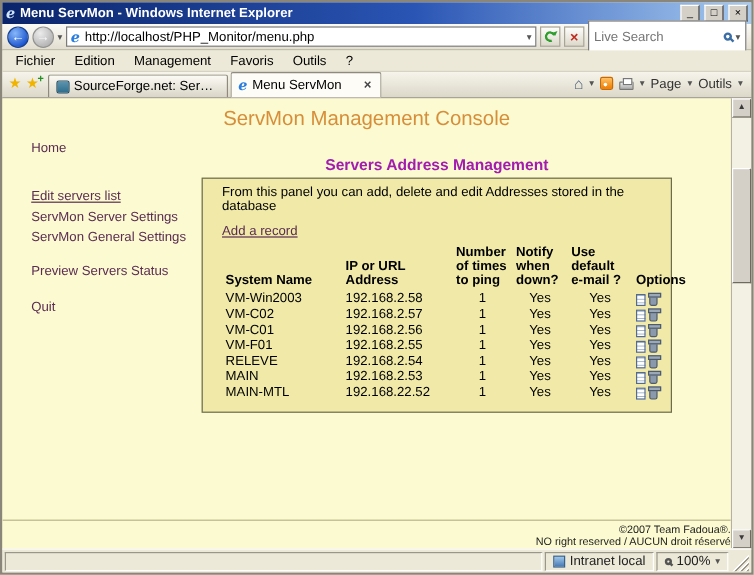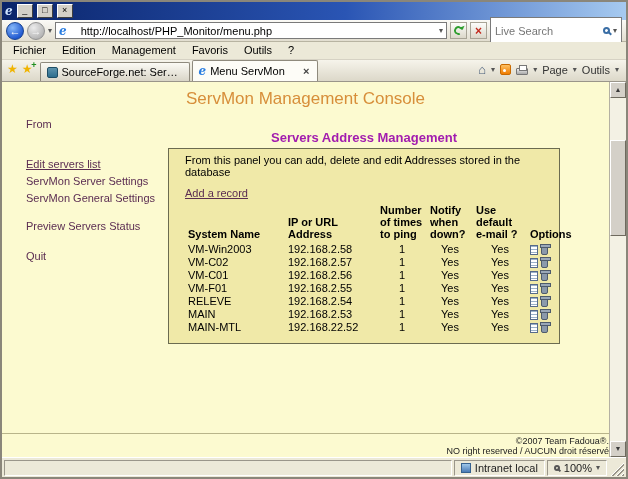--- a/index.html
+++ b/index.html
@@ -15,32 +15,32 @@
   .win-btn { width:16px; height:14px; background:#D4D0C8; border:1px solid; border-color:#fff #404040 #404040 #fff; font-size:9px; line-height:11px; text-align:center; color:#000; cursor:default; }
 
   
   .navbar { height:22px; flex:0 0 22px; display:flex; align-items:center; gap:3px; padding:0 4px; background:linear-gradient(#fbfaf6,#e2ded0); border-bottom:1px solid #b8b4a2; }
   .circle { width:18px; height:18px; border-radius:50%; display:flex; align-items:center; justify-content:center; font-size:11px; }
   .circle.back { background:radial-gradient(circle at 35% 30%,#86b7f8,#1d56cf 75%); border:1px solid #16418f; color:#fff; }
   .circle.fwd { background:radial-gradient(circle at 35% 30%,#ececec,#b5b5b5 75%); border:1px solid #929292; color:#f7f7f7; }
   .mini-drop { font-size:8px; color:#555; }
   .addr { flex:1; display:flex; align-items:center; gap:4px; height:17px; background:#fff; border:1px solid #7a7a7a; padding:0 3px; }
   .addr .e-ic { color:#2a7de0; }
-  .addr input { border:none; outline:none; flex:1; font-size:11px; font-family:inherit; background:transparent;margin-left:10px; }
+  .addr input { border:none; outline:none; flex:1; font-size:11px; font-family:inherit; background:transparent; }
   .sq-btn { width:17px; height:17px; display:flex; align-items:center; justify-content:center; background:linear-gradient(#fdfdfb,#dcd8ca); border:1px solid #a8a496; }
   .ic-refresh { width:9px; height:9px; border:2px solid #2f9e2f; border-radius:50%; border-right-color:transparent; transform:rotate(25deg); position:relative; }
   .ic-refresh::after { content:""; position:absolute; right:-4px; top:-3px; border:3px solid transparent; border-left-color:#2f9e2f; transform:rotate(45deg); }
   .stop-x { color:#c22a1e; font-weight:bold; font-size:12px; line-height:10px; }
   .search { width:132px; display:flex; align-items:center; gap:3px; height:28px; background:#fff; border:1px solid #7a7a7a; padding:0 4px; }
   .search input { border:none; outline:none; flex:1; width:70px; font-size:11px; font-family:inherit; color:#777; background:transparent; }
   .ic-mag { width:7px; height:7px; border:2px solid #3a6ea5; border-radius:50%; position:relative; flex:0 0 auto; }
   .ic-mag::after { content:""; position:absolute; width:5px; height:2px; background:#3a6ea5; transform:rotate(45deg); right:-4px; bottom:-2px; }
 
   
-  .menubar { height:18px; flex:0 0 18px; display:flex; align-items:flex-start; background:#ECE9D8; border-bottom:1px solid #d6d2c4; padding:0 3px; }
+  .menubar { height:18px; flex:0 0 18px; display:flex; align-items:center; background:#ECE9D8; border-bottom:1px solid #d6d2c4; padding:0 3px; }
   .menu-item { padding:2px 8px; color:#000; }
 
   
   .tabbar { height:22px; flex:0 0 22px; display:flex; align-items:flex-end; gap:2px; padding:0 3px; background:linear-gradient(#f6f4eb,#dcd8c9); border-bottom:1px solid #9a958a; }
   .fav-group { display:flex; align-items:center; gap:4px; height:100%; padding:0 5px 3px 2px; }
   .star { color:#f0b400; font-size:12px; line-height:12px; }
   .star-wrap { position:relative; }
   .star-plus { position:absolute; right:-4px; top:-3px; color:#1f8f1f; font-weight:bold; font-size:9px; }
   .tab { display:flex; align-items:center; gap:4px; height:19px; padding:0 6px; border:1px solid #8f8a7d; border-bottom:none; border-radius:2px 2px 0 0; background:linear-gradient(#fbfaf4,#d9d5c7); font-size:11px; overflow:hidden; white-space:nowrap; }
   .tab.t1 { width:150px; }
@@ -104,20 +104,21 @@
   .grip { width:15px; height:16px; background:
           linear-gradient(135deg, transparent 55%, #fff 55%, #fff 60%, #9a968a 60%, #9a968a 66%, transparent 66%, transparent 72%, #fff 72%, #fff 77%, #9a968a 77%, #9a968a 83%, transparent 83%, transparent 88%, #fff 88%, #fff 92%, #9a968a 92%); }
 </style>
 </head>
 <body>
 
 <div class="window">
 
   <div class="titlebar">
     <span class="e-ic">e</span>
+    <span class="title">Menu ServMon - Windows Internet Explorer</span>
     <span class="win-btn">_</span>
     <span class="win-btn">□</span>
     <span class="win-btn">×</span>
   </div>
 
   <div class="navbar">
     <span class="circle back">
         <span>←</span>
       </span>
     <span class="circle fwd">
@@ -179,21 +180,21 @@
       <span>Outils</span>
       <span class="mini-drop">▾</span>
     </span>
   </div>
 
   <div class="content">
     <div class="page">
       <div class="page-title">ServMon Management Console</div>
 
       <div class="sidebar">
-        <div class="side-item">From</div>
+        <div class="side-item">Home</div>
         <div class="side-item g1 current">Edit servers list</div>
         <div class="side-item g2">ServMon Server Settings</div>
         <div class="side-item g2">ServMon General Settings</div>
         <div class="side-item g3">Preview Servers Status</div>
         <div class="side-item g4">Quit</div>
       </div>
 
       <div class="main">
         <div class="section-heading">Servers Address Management</div>
         <div class="panel">

